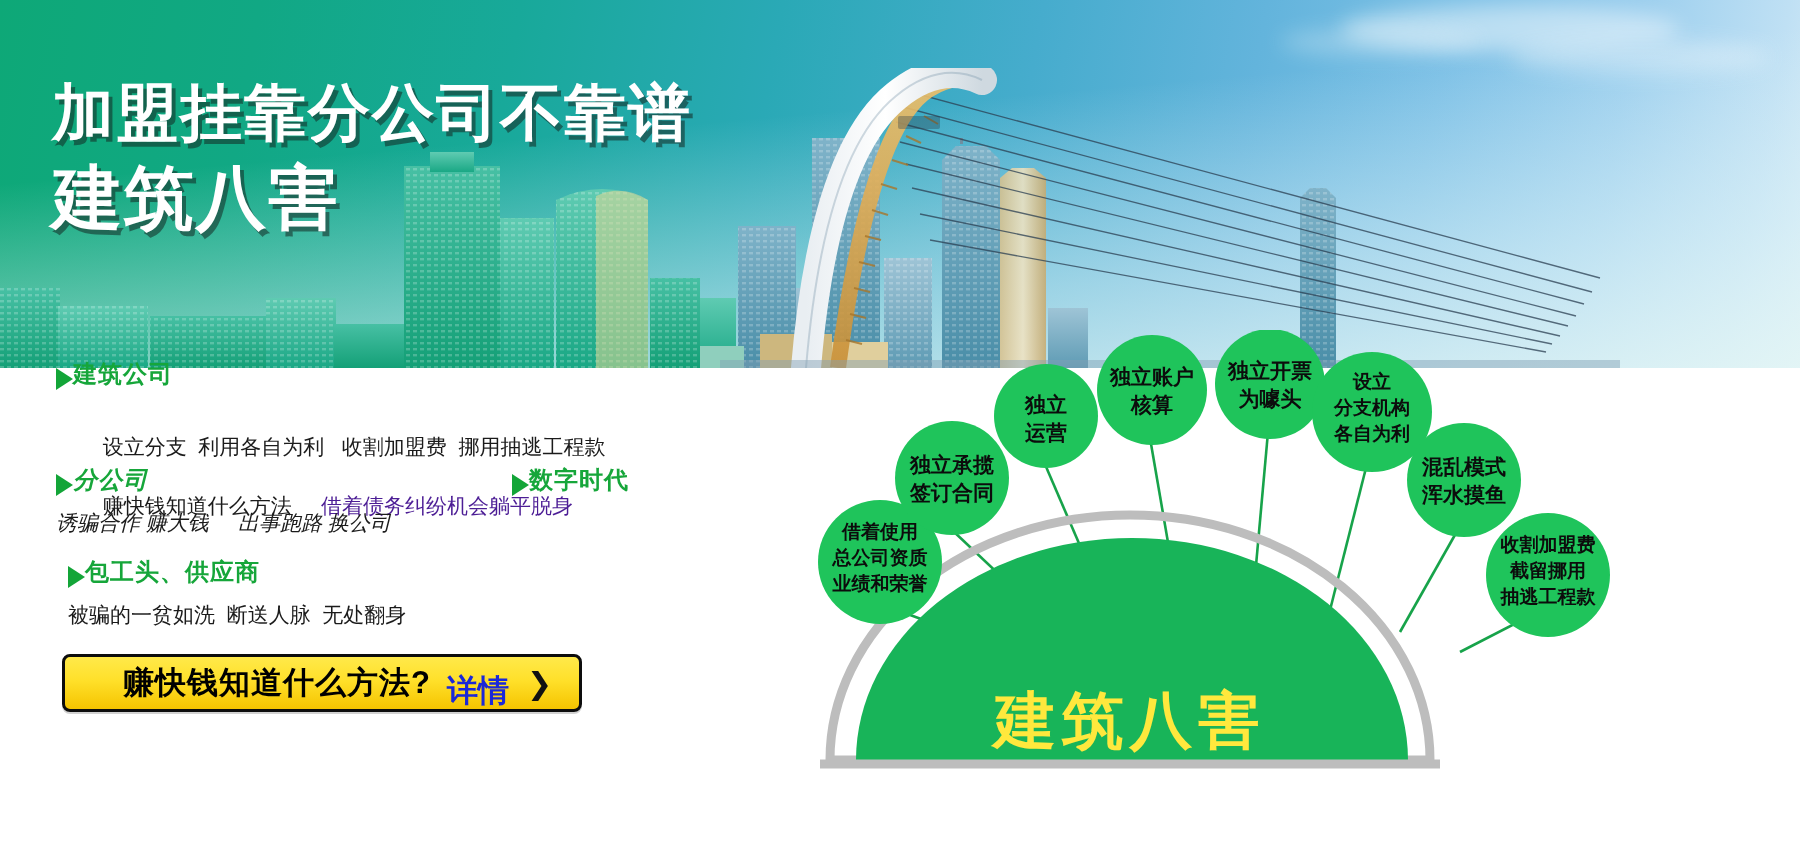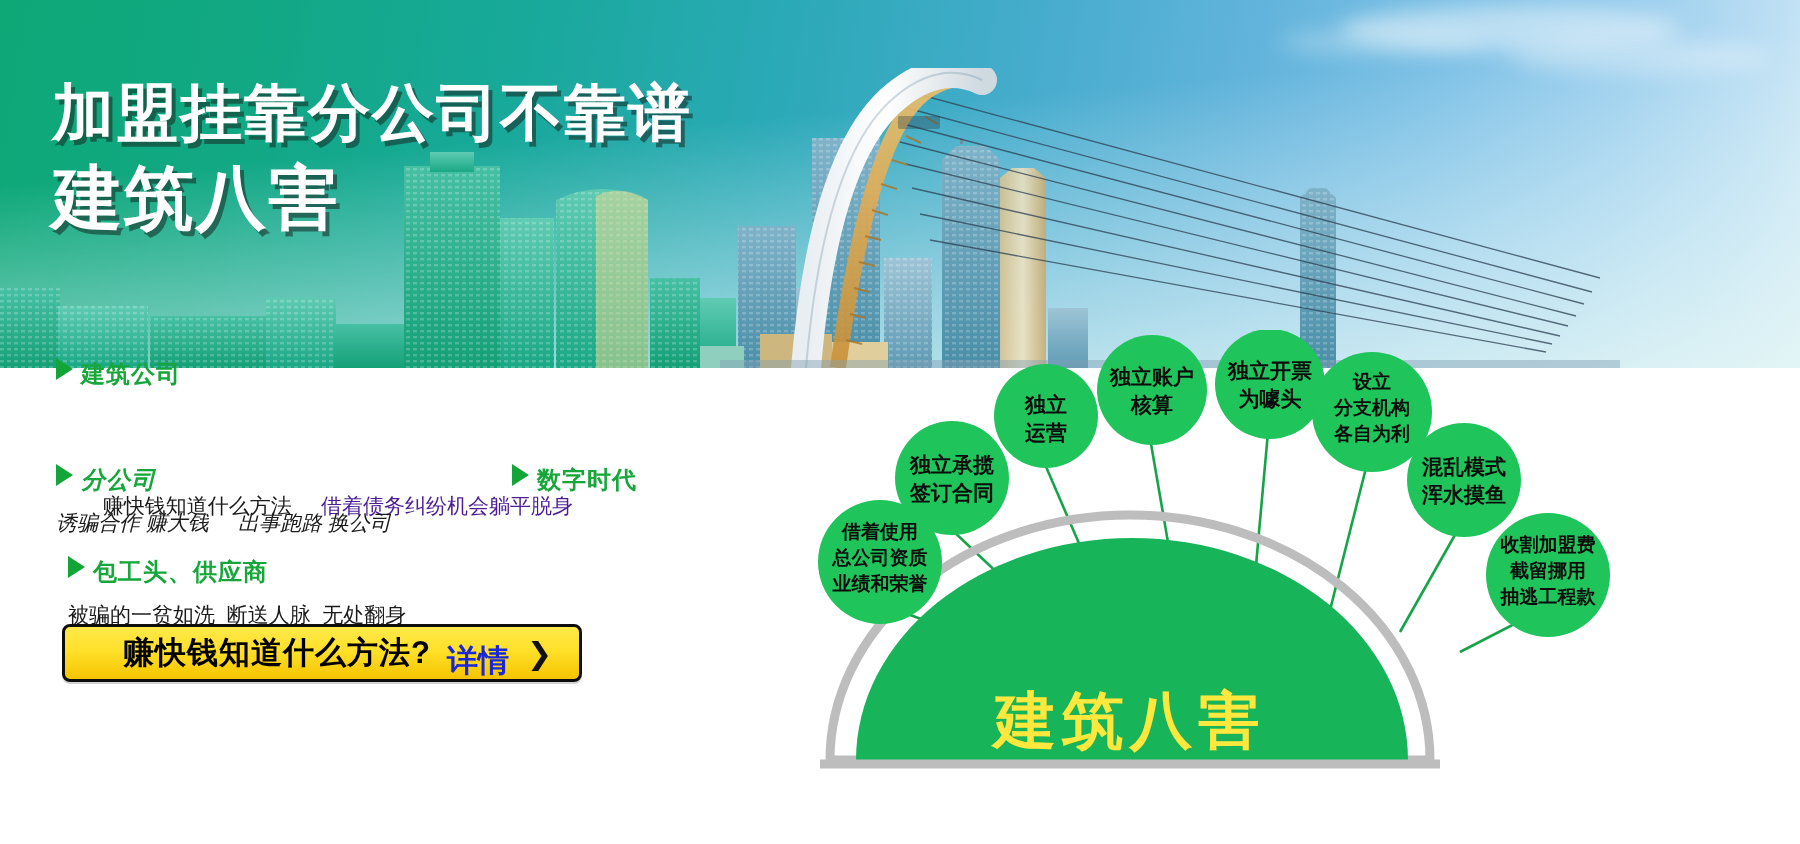--- a/index.html
+++ b/index.html
@@ -47,39 +47,39 @@
     line-height: 1.08;
     text-shadow: 4px 5px 0 rgba(20,40,35,.55);
   }
   .hero-title .l1 { font-size: 62px; display:block;margin-top:18px; }
   .hero-title .l2 { font-size: 70px; display:block; margin-top: 14px; }
 
   
   .left-col { position:absolute; left:0; top:368px; width:790px; height:476px; }
 
   .sec { position:absolute; }
-  .sec-head { display:flex; align-items:flex-start; gap:8px; }
+  .sec-head { display:flex; align-items:flex-end; gap:0; }
   .tri {
     width:0; height:0;
     border-left: 17px solid #13a538;
     border-top: 11px solid transparent;
     border-bottom: 11px solid transparent;
   }
   .sec-title { color:#16a63a; font-size:24px; font-weight:700; letter-spacing:1px; }
   .sec-body { font-size:21px; color:#1b1b1b; line-height:1.42; margin-top:12px; white-space:pre;}
   .sec-body .hl { color:#4c1d95; }
 
   #sec-construction { left:56px; top:-10px; }
   #sec-branch       { left:56px; top:96px;font-style:italic; }
   #sec-contractor   { left:68px; top:188px; }
   #sec-digital      { left:512px; top:96px; }
 
   
   .cta {
-    position:absolute; left:62px; top:256px; width:520px; height:58px;
+    position:absolute; left:62px; top:286px; width:520px; height:58px;
     border:3px solid #0d0d0d; border-radius:8px;
     background: linear-gradient(180deg, #ffe94a 0%, #ffe02a 45%, #f5c400 100%);
     display:flex; align-items:center; justify-content:center; gap:6px;
     box-shadow: 0 2px 0 rgba(0,0,0,.18);
     padding-left: 31px;
   }
   .cta .t1 { font-size:31px; font-weight:700; color:#000; letter-spacing:1px;}
   .cta .t2 { font-size:31px; font-weight:700; color:#1b28d8; margin-left:10px;margin-top:16px;}
   .cta .chev { font-size:30px; color:#111; margin-left:12px; font-weight:400;}
 
@@ -247,21 +247,21 @@
   </div>
 
   <div class="left-col">
 
     <div class="sec" id="sec-construction">
       <div class="sec-head">
         <span class="tri"></span>
         <span class="sec-title">建筑公司</span>
       </div>
       <div class="sec-body">
-        <br>
+        <span>设立分支  利用各自为利   收割加盟费  挪用抽逃工程款</span><br>
         <span>赚快钱知道什么方法     </span><span class="hl">借着债务纠纷机会躺平脱身</span>
       </div>
     </div>
 
     <div class="sec" id="sec-branch">
       <div class="sec-head">
         <span class="tri"></span>
         <span class="sec-title">分公司</span>
       </div>
       <div class="sec-body">诱骗合作 赚大钱     出事跑路 换公司</div>

